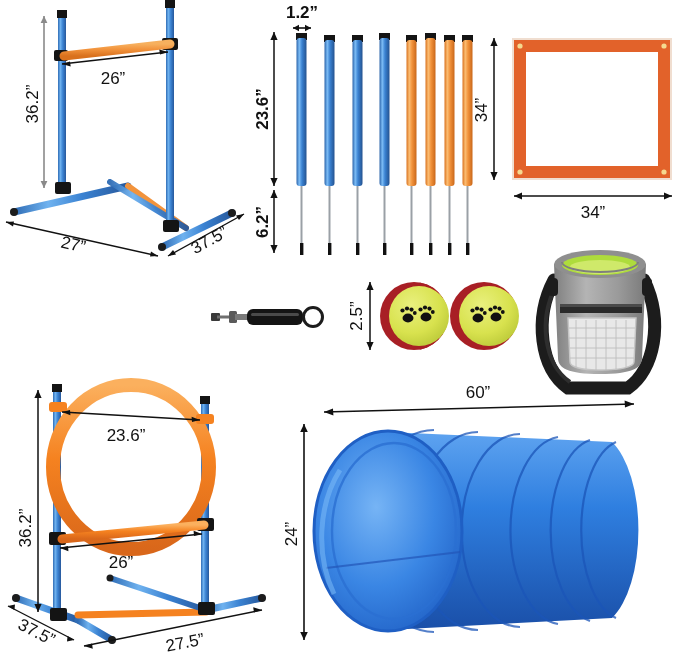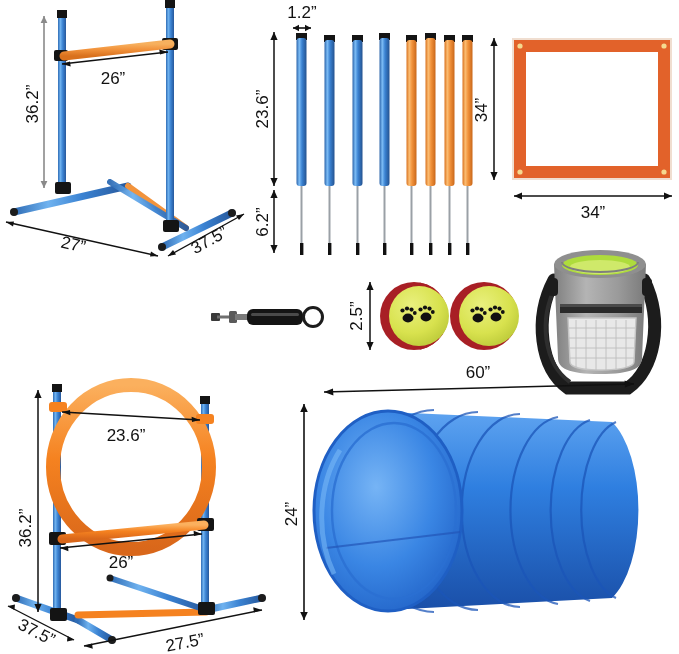--- a/index.html
+++ b/index.html
@@ -77,21 +77,21 @@
 
       <g>
         <line x1="168" y1="256" x2="244" y2="214" stroke="#111" stroke-width="1.4"></line>
         <path d="M168 256 l5 -6 l3 4.4 z" fill="#111"></path>
         <path d="M244 214 l-5 6 l-3 -4.4 z" fill="#111"></path>
         <text class="dimtxt" x="212" y="245" transform="rotate(-29 212 245)" text-anchor="middle">37.5”</text>
       </g>
     </svg>
   </div>
 
-  <div class="item" style="left:262px;top:0;width:212px;height:262px;">
+  <div class="item" style="left:262px;top:0;width:212px;height:262px;font-weight:bold;">
     <svg width="212" height="262" viewBox="0 0 212 262">
       <defs>
         <linearGradient id="poleBlue" x1="0" y1="0" x2="1" y2="0">
           <stop offset="0%" stop-color="#2a63aa"></stop>
             <stop offset="28%" stop-color="#7cbcf5"></stop>
           <stop offset="55%" stop-color="#3a82d2"></stop>
             <stop offset="100%" stop-color="#24528f"></stop>
         </linearGradient>
         <linearGradient id="poleOrange" x1="0" y1="0" x2="1" y2="0">
           <stop offset="0%" stop-color="#d9711d"></stop>
@@ -392,21 +392,21 @@
 
       <g>
         <line x1="84" y1="336" x2="262" y2="300" stroke="#111" stroke-width="1.4"></line>
         <path d="M84 336 l8 -2.4 l0.8 5.2 z" fill="#111"></path>
         <path d="M262 300 l-8 2.4 l-0.8 -5.2 z" fill="#111"></path>
         <text class="dimtxt" x="186" y="338" transform="rotate(-11 186 338)" text-anchor="middle">27.5”</text>
       </g>
     </svg>
   </div>
 
-  <div class="item" style="left:282px;top:352px;width:397px;height:282px;">
+  <div class="item" style="left:282px;top:372px;width:397px;height:282px;">
     <svg width="397" height="282" viewBox="0 0 397 282">
       <defs>
         <linearGradient id="tunBody" x1="0" y1="0" x2="0" y2="1">
           <stop offset="0%" stop-color="#5ea3f0"></stop>
             <stop offset="38%" stop-color="#2f7fe0"></stop>
           <stop offset="100%" stop-color="#1a4fa8"></stop>
         </linearGradient>
         <radialGradient id="tunFace" cx="42%" cy="38%" r="72%">
           <stop offset="0%" stop-color="#76b4f5"></stop>
             <stop offset="55%" stop-color="#3a86e4"></stop>

